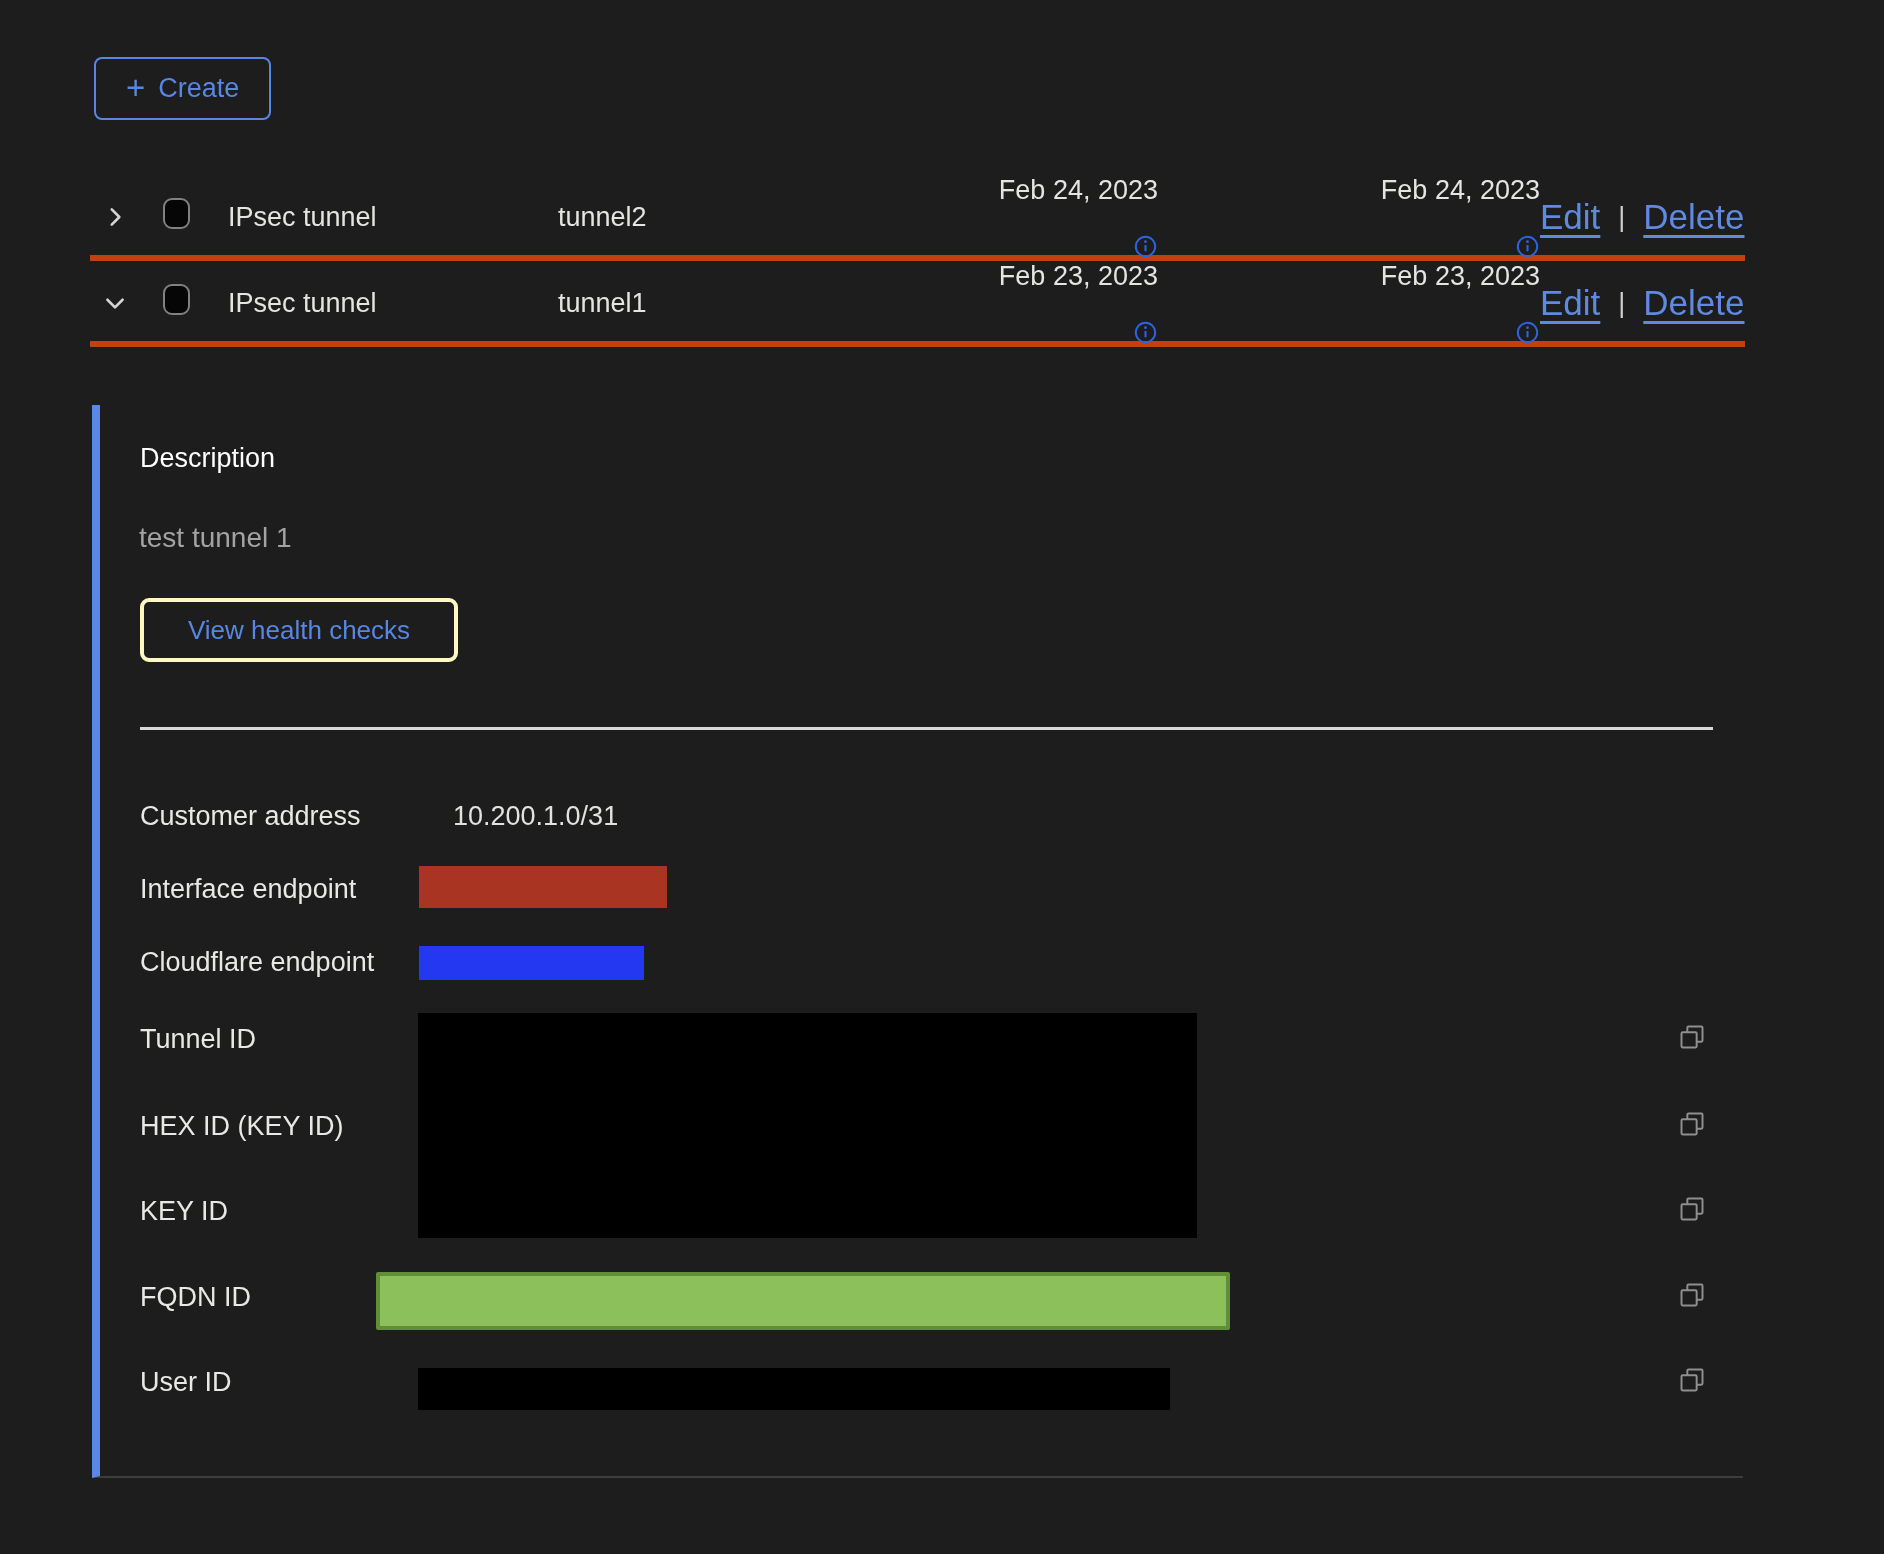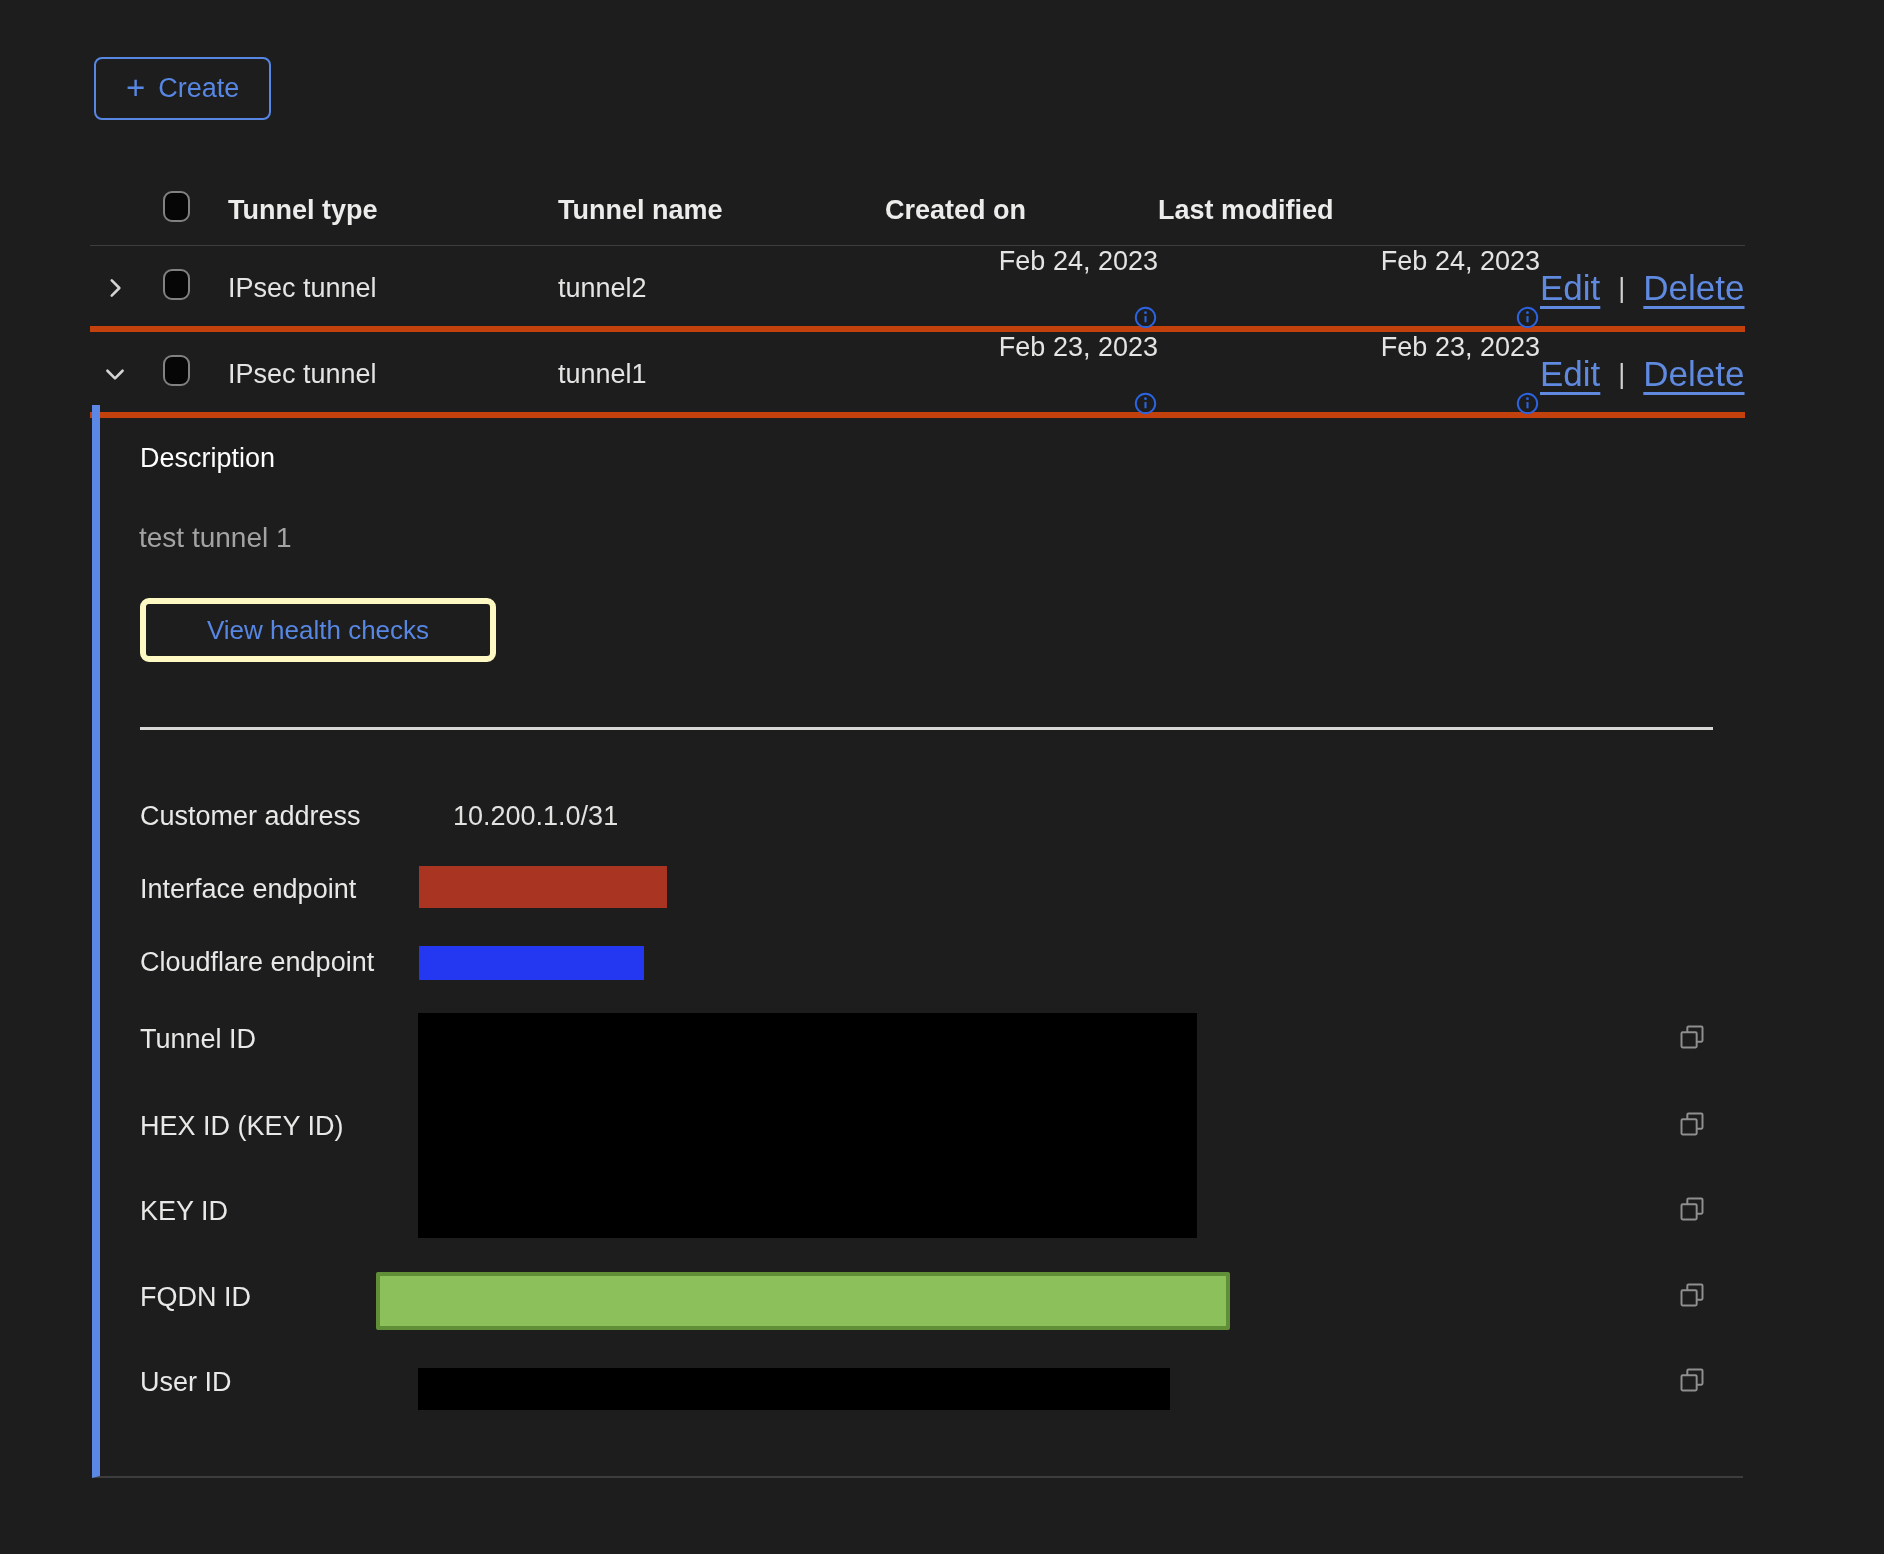--- a/index.html
+++ b/index.html
@@ -38,22 +38,22 @@
   .pipe{color:#cfcfcf;}
   
   .detail{
     position:absolute;left:92px;top:405px;width:1651px;height:1073px;
     border-left:8px solid #5b87e5;border-bottom:2px solid #3d3d3d;box-sizing:border-box;
   }
   .detail .abs{position:absolute;}
   .desc-label{left:40px;top:38px;font-size:27px;color:#ffffff;}
   .desc-value{left:39px;top:117px;font-size:28px;color:#a3a3a3;}
   .health-btn{
-    left:40px;top:193px;width:356px;height:64px;
-    background:transparent;border:6px solid #fef9c3;border-radius:9px;
+    left:40px;top:193px;width:318px;height:64px;
+    background:transparent;border:4px solid #fef9c3;border-radius:9px;
     color:#5786e3;font-size:26px;font-family:"Liberation Sans",sans-serif;cursor:pointer;
   }
   .light-divider{left:40px;top:322px;width:1573px;height:3px;background:#d8d8d6;}
   .flabel{font-size:27px;color:#e8e8e6;left:40px;}
   .fvalue{font-size:27px;color:#e2e2e0;margin-left:11px;}
   .redact{position:absolute;}
   .redact.red{left:319px;top:461px;width:248px;height:42px;background:#a93421;}
   .redact.blue{left:319px;top:541px;width:225px;height:34px;background:#2338f0;}
   .redact.black-lg{left:318px;top:608px;width:779px;height:225px;background:#000000;}
   .redact.green{
@@ -66,29 +66,20 @@
 </head>
 <body>
 
 <button class="create-btn">
   <span class="plus">+</span>
   <span>Create</span>
 </button>
 
 <div class="table">
 
-  <div class="thead">
-    <div></div>
-    <div><span class="checkbox"></span></div>
-    <div>Tunnel type</div>
-    <div>Tunnel name</div>
-    <div>Created on</div>
-    <div>Last modified</div>
-    <div></div>
-  </div>
 
   <div class="trow">
     <div>
       <button class="chev-btn">
         <svg width="26" height="26" viewBox="0 0 24 24" fill="none" stroke="#d4d4d4" stroke-width="2.4" stroke-linecap="round" stroke-linejoin="round">
             <polyline points="9,5 16,12 9,19"></polyline>
           </svg>
       </button>
     </div>
     <div><span class="checkbox"></span></div>

